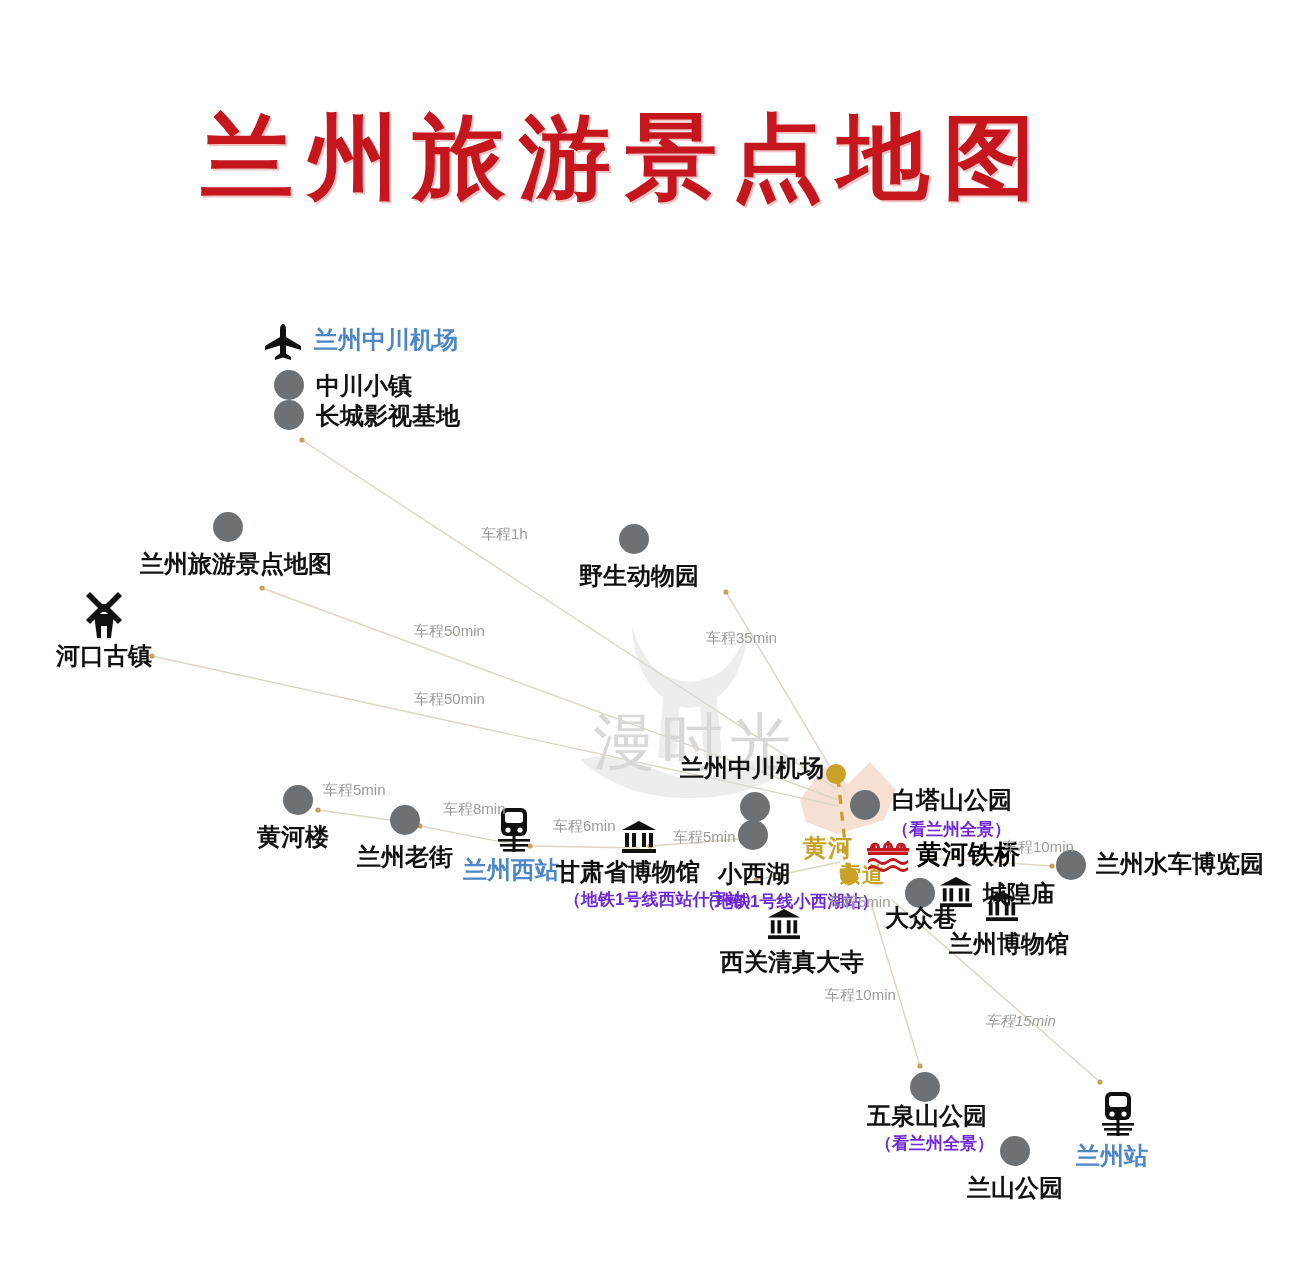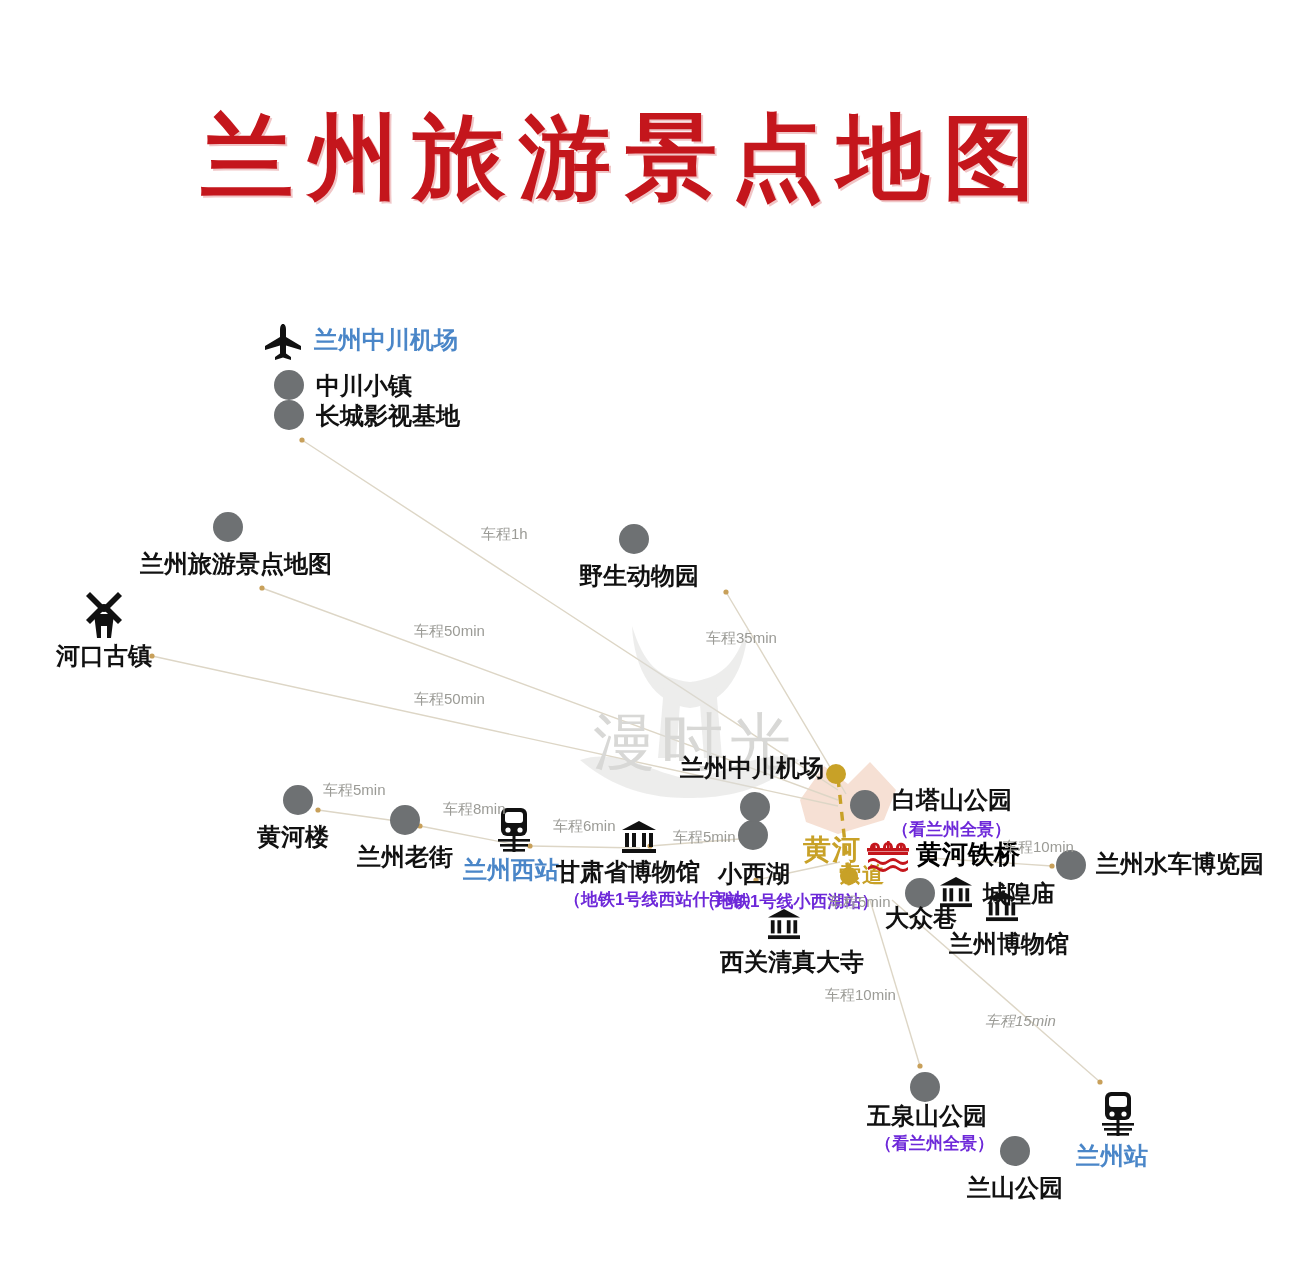--- a/index.html
+++ b/index.html
@@ -272,21 +272,21 @@
     <span class="label" style="left:-60px; top:-38px;">兰州中川机场</span>
   </div>
 
   <div class="poi" style="left:850px; top:790px;">
     <span class="dot"></span>
     <span class="label" style="left:42px; top:-4px;">白塔山公园</span>
     <span class="sublabel" style="left:42px; top:28px;">（看兰州全景）</span>
   </div>
 
   <div class="poi" style="left:803px; top:834px;">
-    <span class="label gold" style="left:0; top:0; font-size:28px; letter-spacing:1px;">黄河</span>
+    <span class="label gold" style="left:0; top:0; font-size:24px; letter-spacing:1px;">黄河</span>
     <span class="label gold" style="left:0; top:28px; font-size:22px; letter-spacing:1px;margin-left:36px;">索道</span>
   </div>
 
   <div class="poi" style="left:866px; top:838px;">
     <span class="icon">
       <svg width="44" height="34" viewBox="0 0 44 34">
         <g fill="#c4161c">
           <rect x="1" y="10" width="42" height="3.5"></rect>
           <path d="M4 10 C4 3, 14 3, 14 10 L11 10 C11 6, 7 6, 7 10 Z"></path>
           <path d="M17 10 C17 2, 27 2, 27 10 L24 10 C24 5, 20 5, 20 10 Z"></path>

